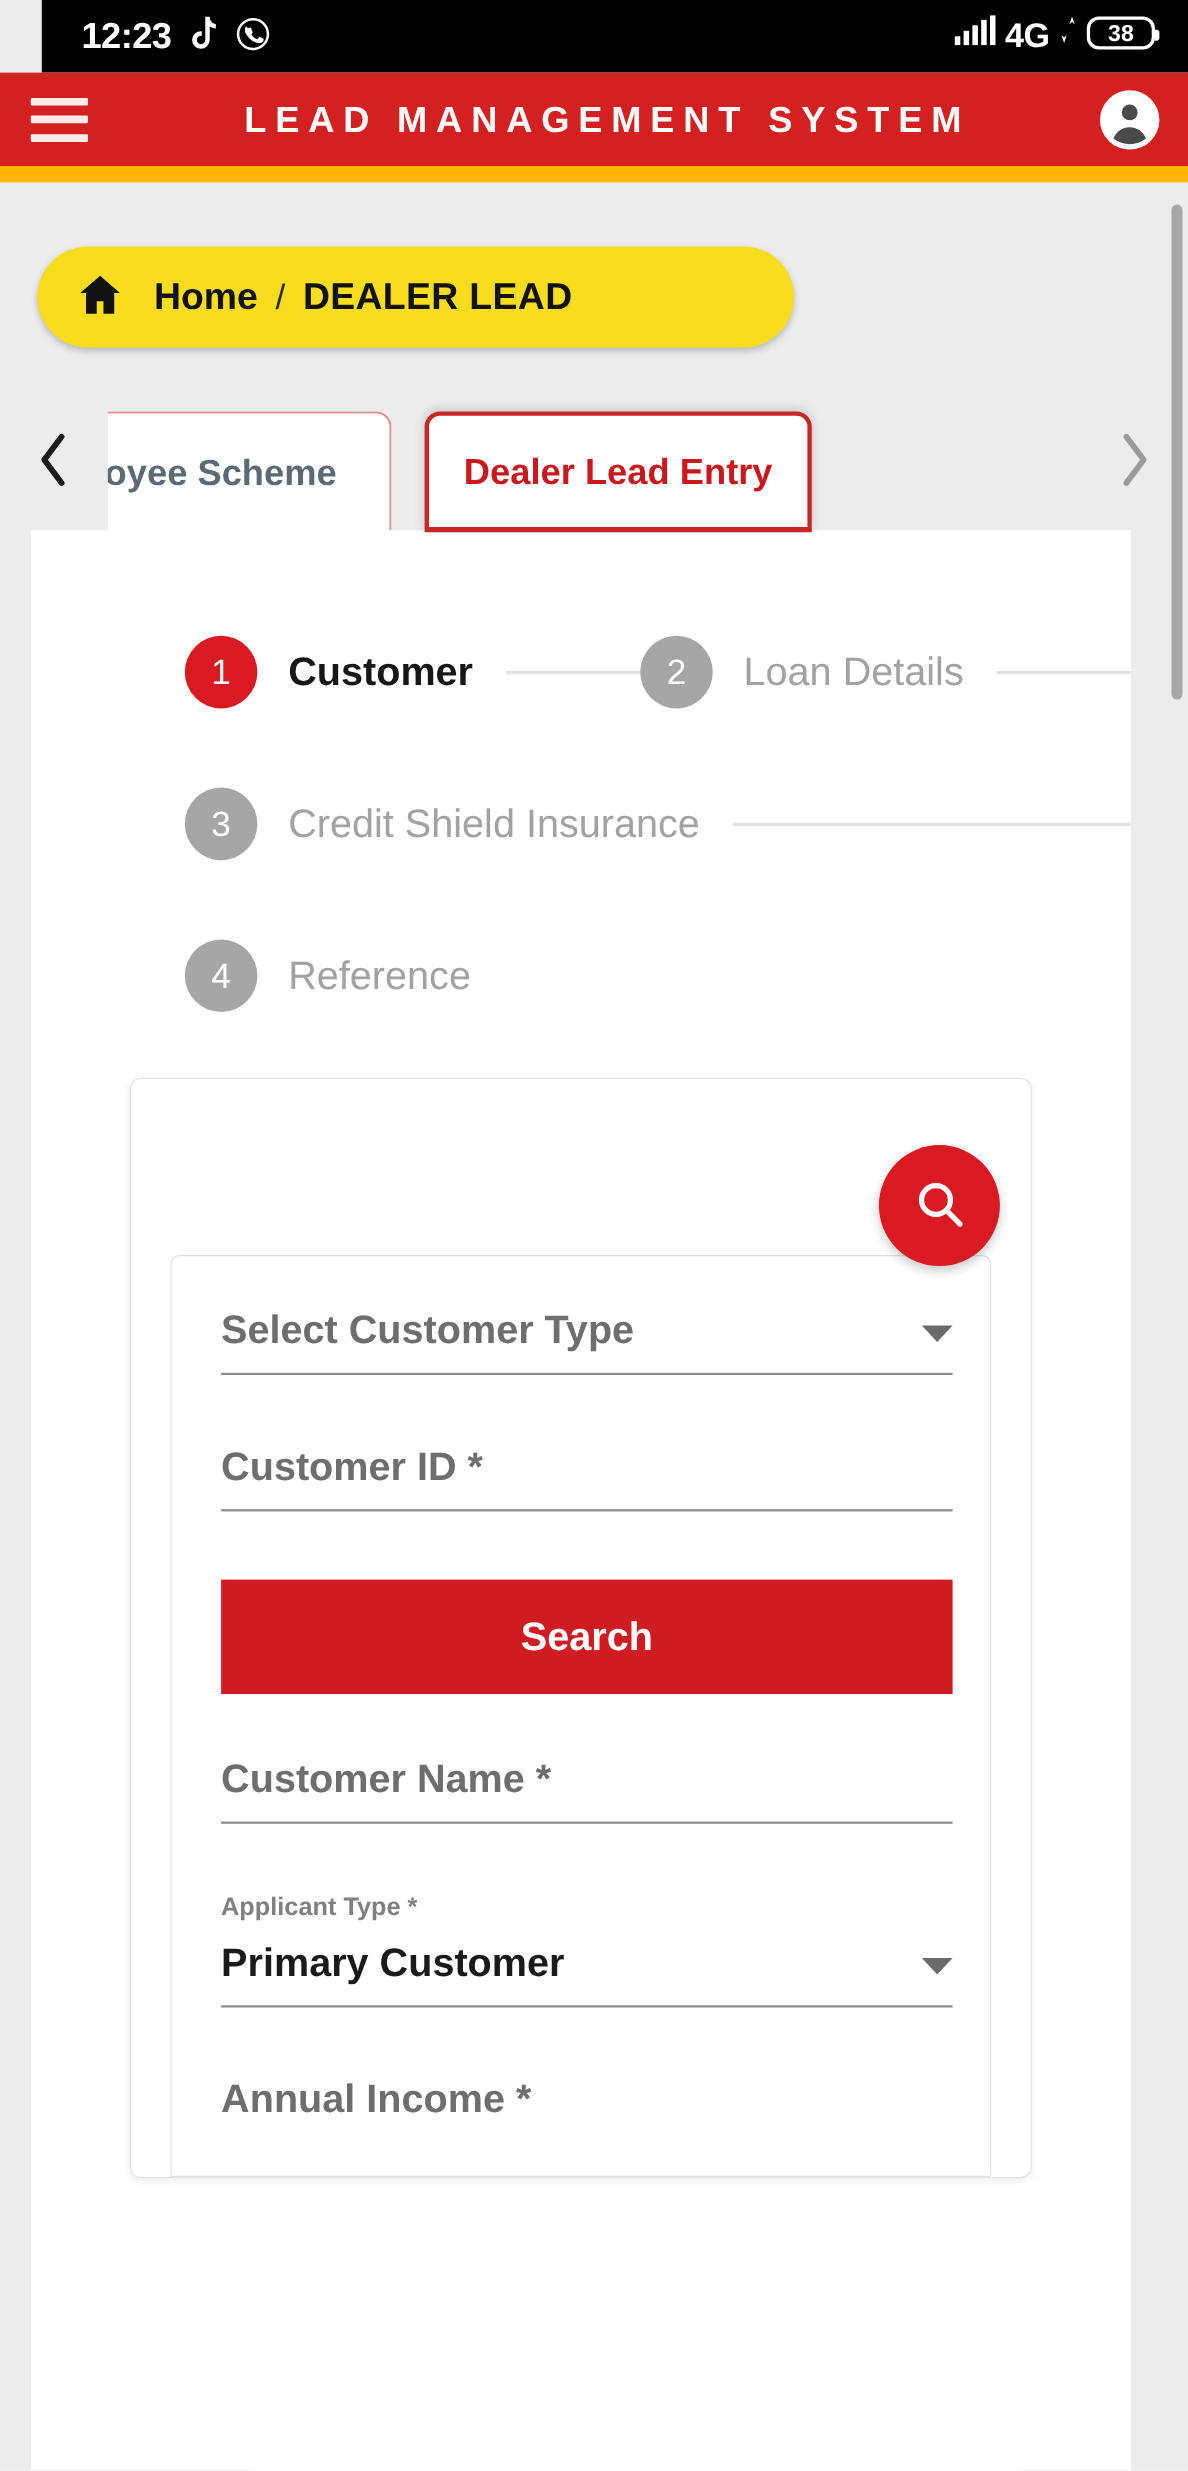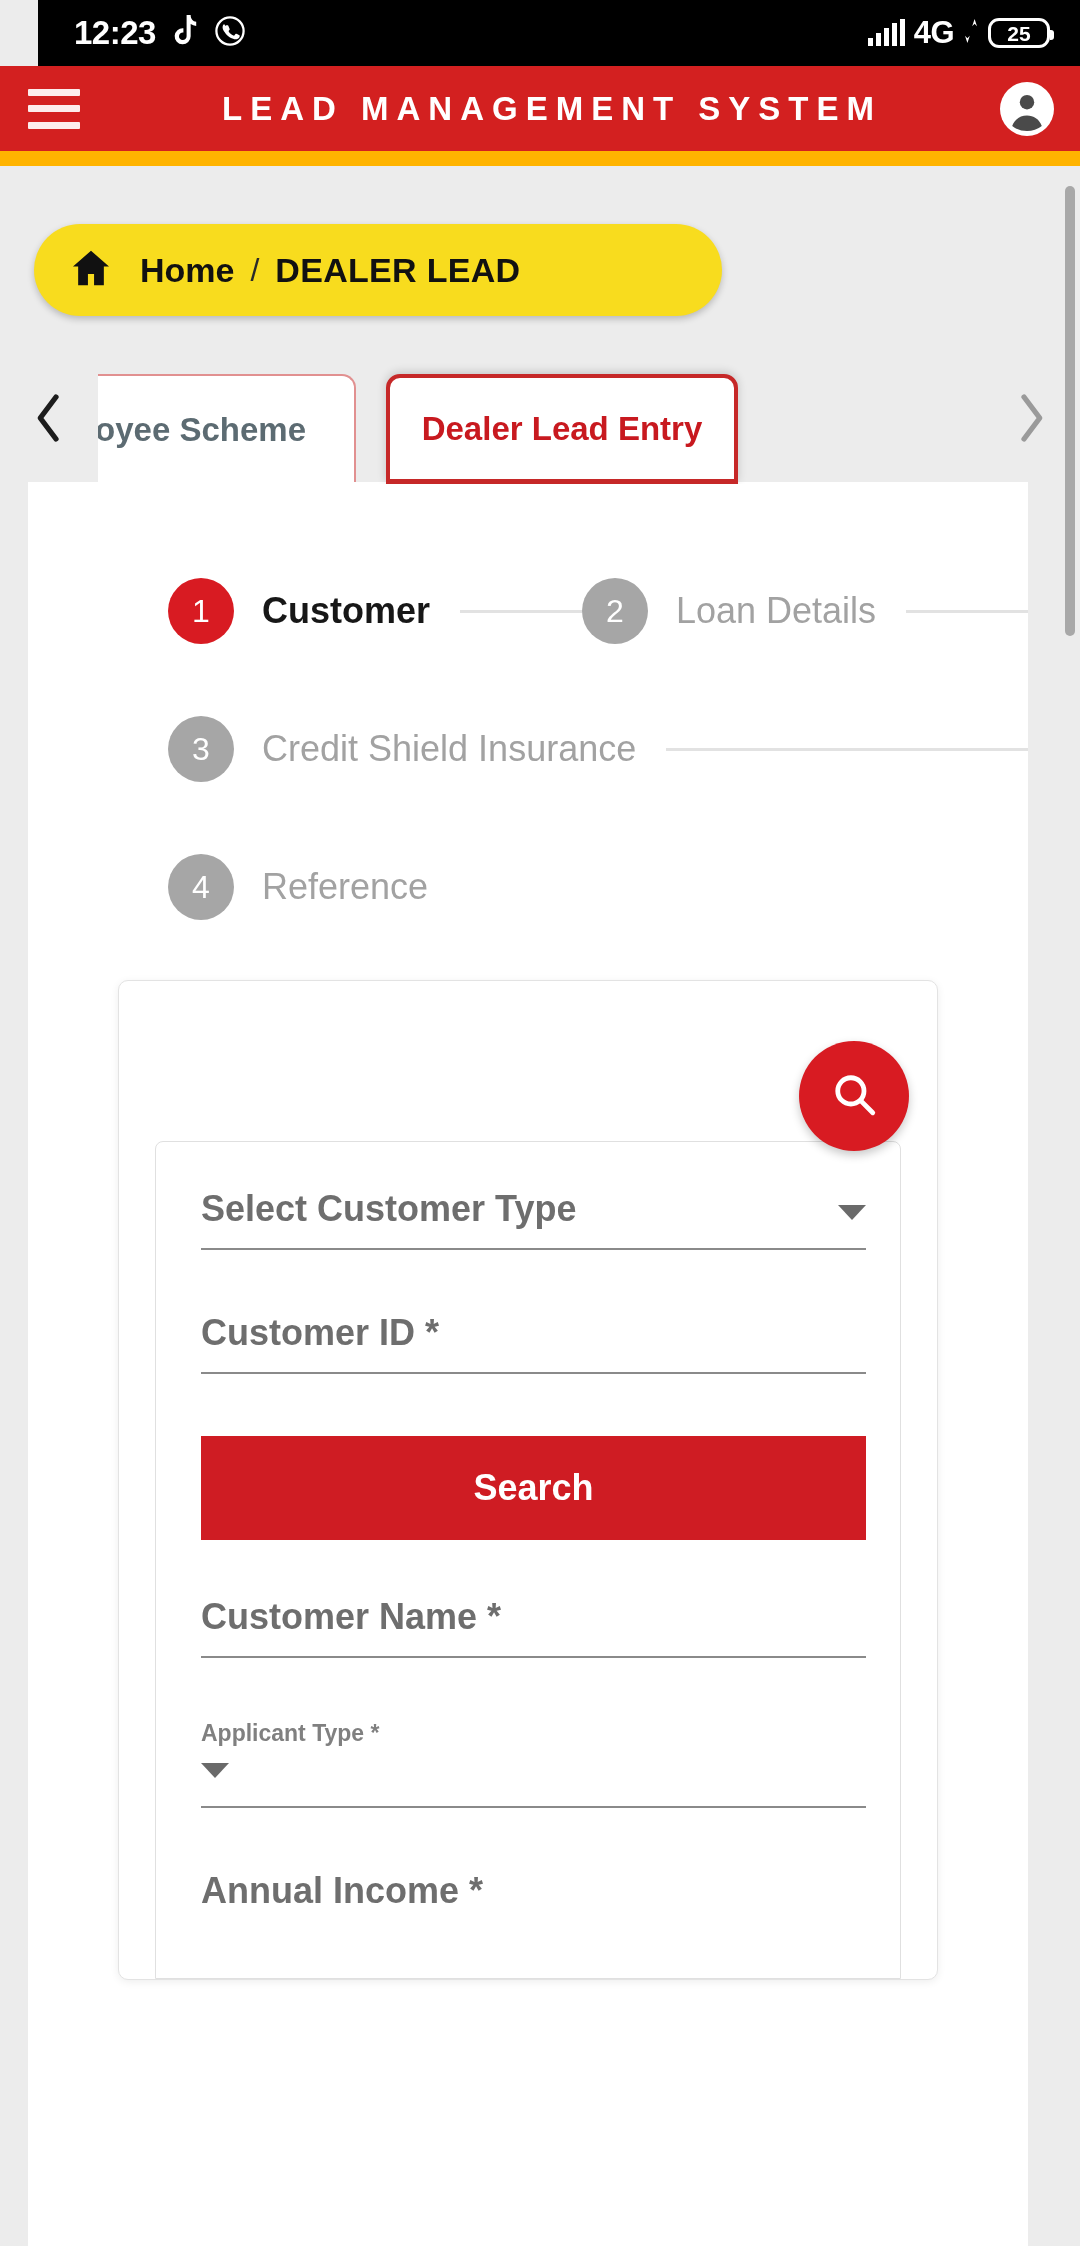--- a/index.html
+++ b/index.html
@@ -35,21 +35,20 @@
   .status-time {
     font-size: 33px;
     font-weight: bold;
     letter-spacing: -0.5px;
     color: #ffffff;
   }
   .tiktok-icon, .whatsapp-icon { display: block; }
 
   .status-right {
     display: flex;
-    align-items: center;
     gap: 9px;
   }
   .signal-bars {
     display: flex;
     align-items: flex-end;
     gap: 3px;
     height: 26px;
   }
   .signal-bars i {
     display: block;
@@ -433,21 +432,21 @@
         <i></i>
     </span>
     <span class="net-label">4G</span>
     <span>
       <svg width="16" height="24" viewBox="0 0 12 20" fill="#ffffff">
         <path d="M3 4v12l-2-2 2 6 2-6-2 2z"></path>
           <path d="M9 16V4l2 2-2-6-2 6 2-2z"></path>
       </svg>
     </span>
     <span class="battery">
-      <span>25</span>
+      <span>38</span>
     </span>
   </div>
 </div>
 
 <div class="app-bar">
   <div class="hamburger">
     <span></span>
       <span></span>
       <span></span>
   </div>
@@ -558,20 +557,21 @@
 
         <div class="field">
           <div class="field-line">
             <span class="field-placeholder">Customer Name *</span>
           </div>
         </div>
 
         <div class="field">
           <span class="field-small-label">Applicant Type *</span>
           <div class="field-line">
+            <span class="field-value">Primary Customer</span>
             <span class="caret"></span>
           </div>
         </div>
 
         <div class="field">
           <span class="field-placeholder">Annual Income *</span>
         </div>
 
       </div>
     </div>

